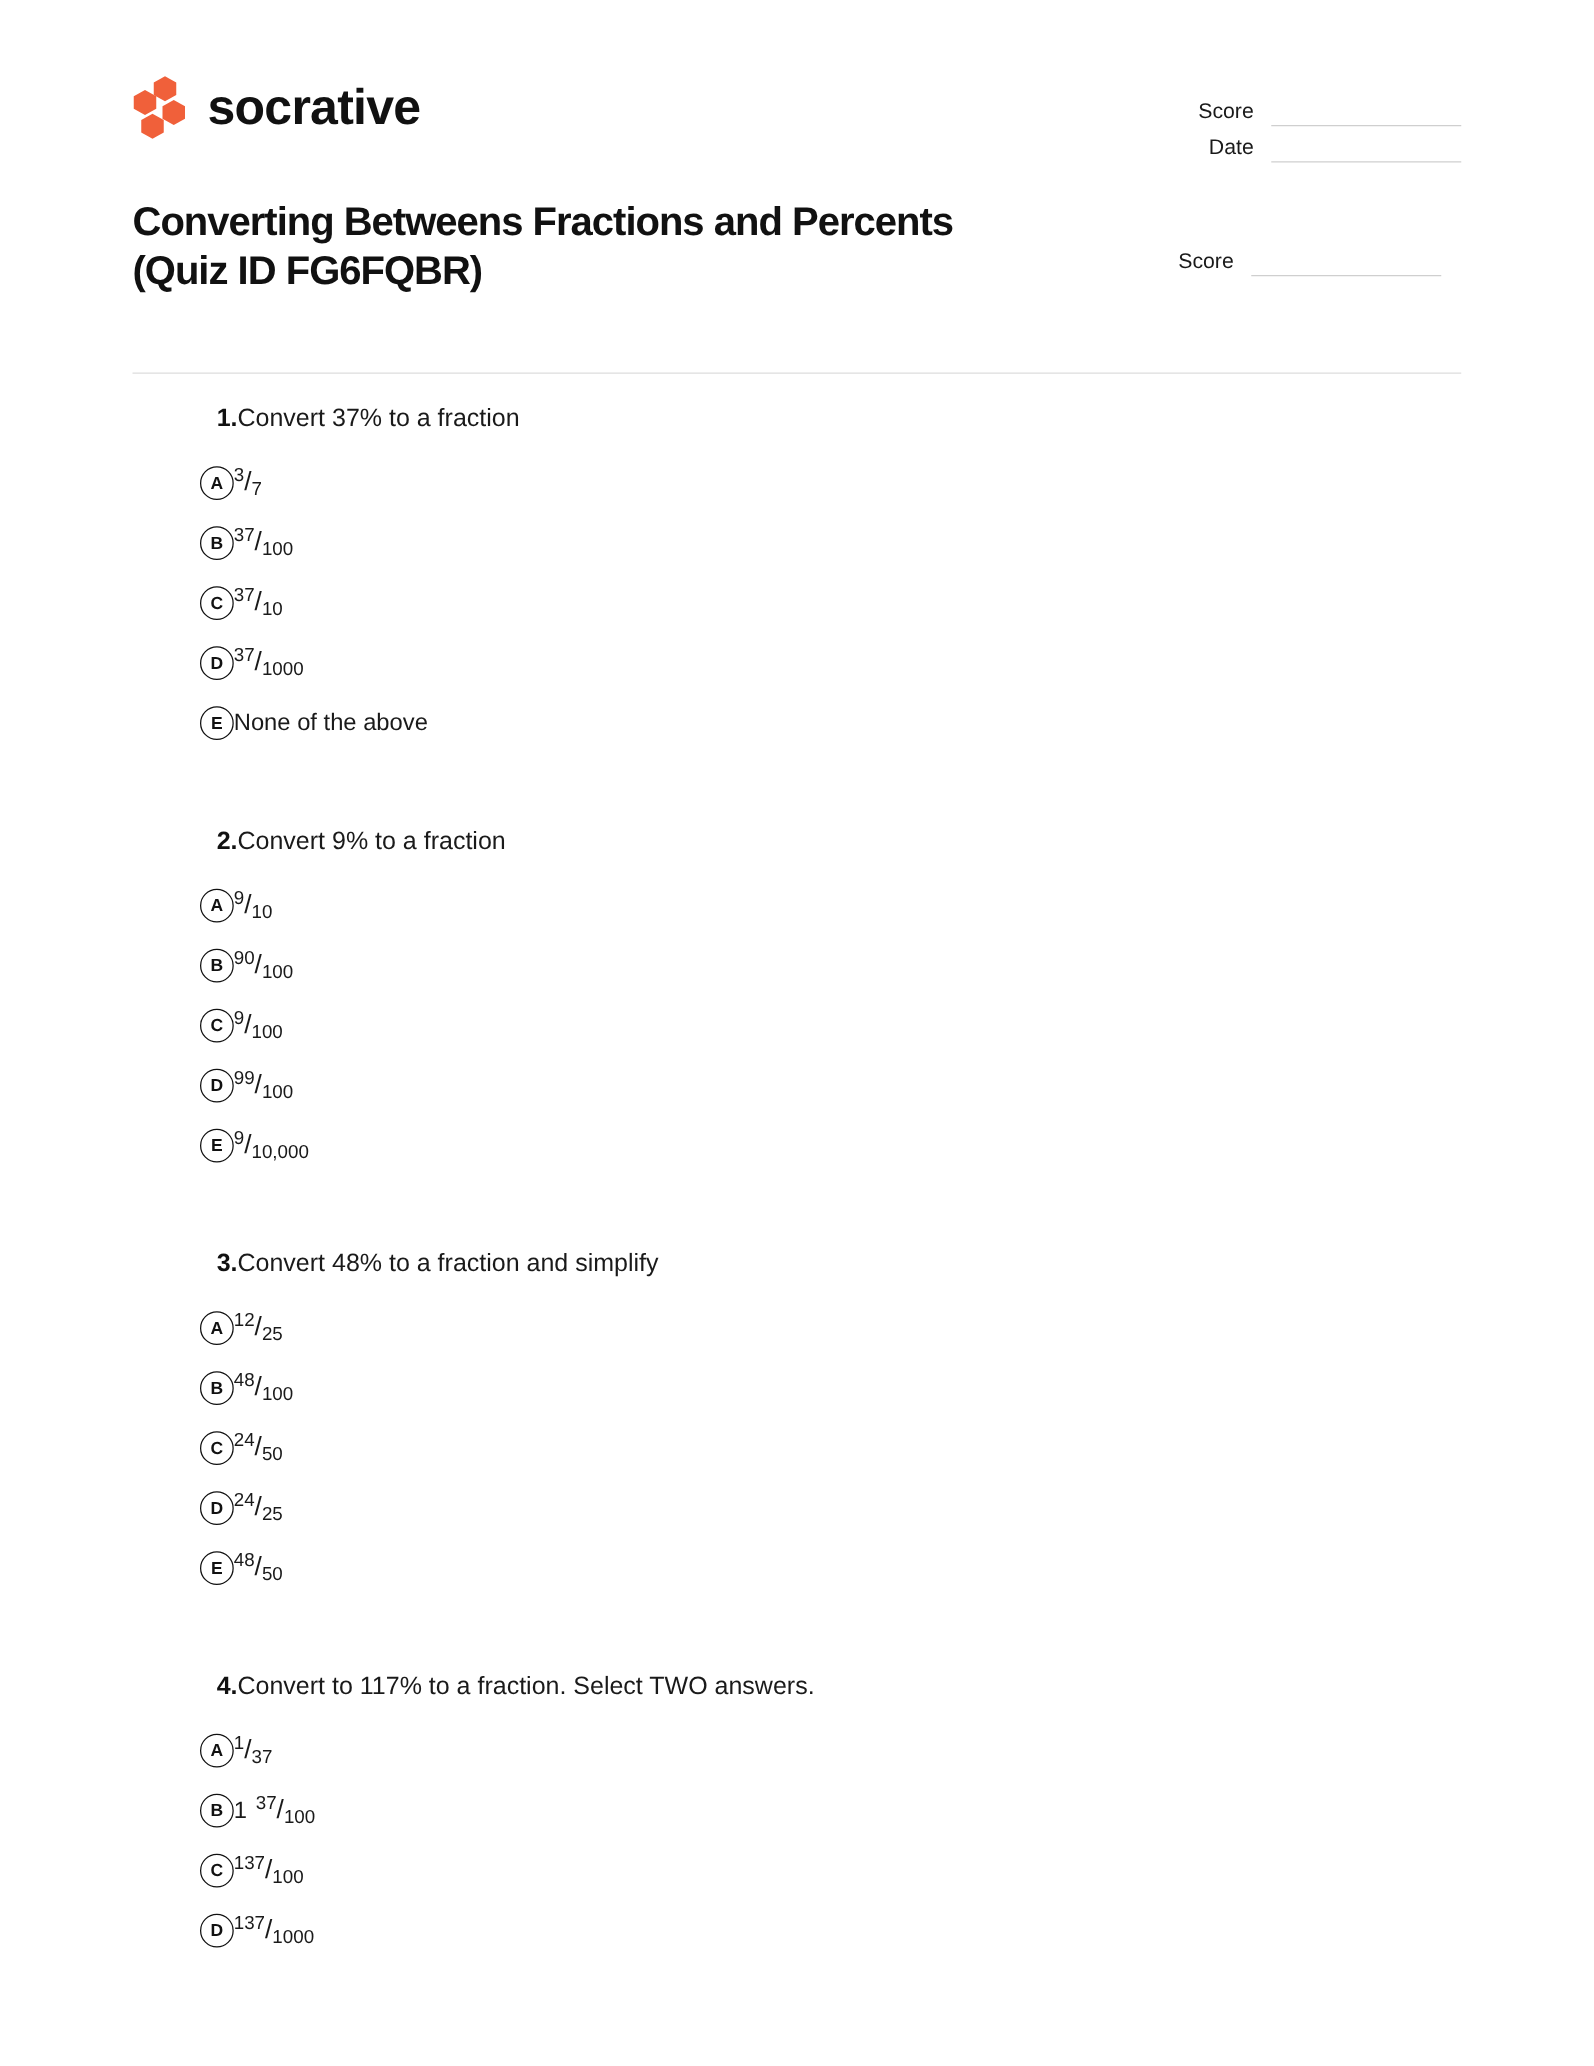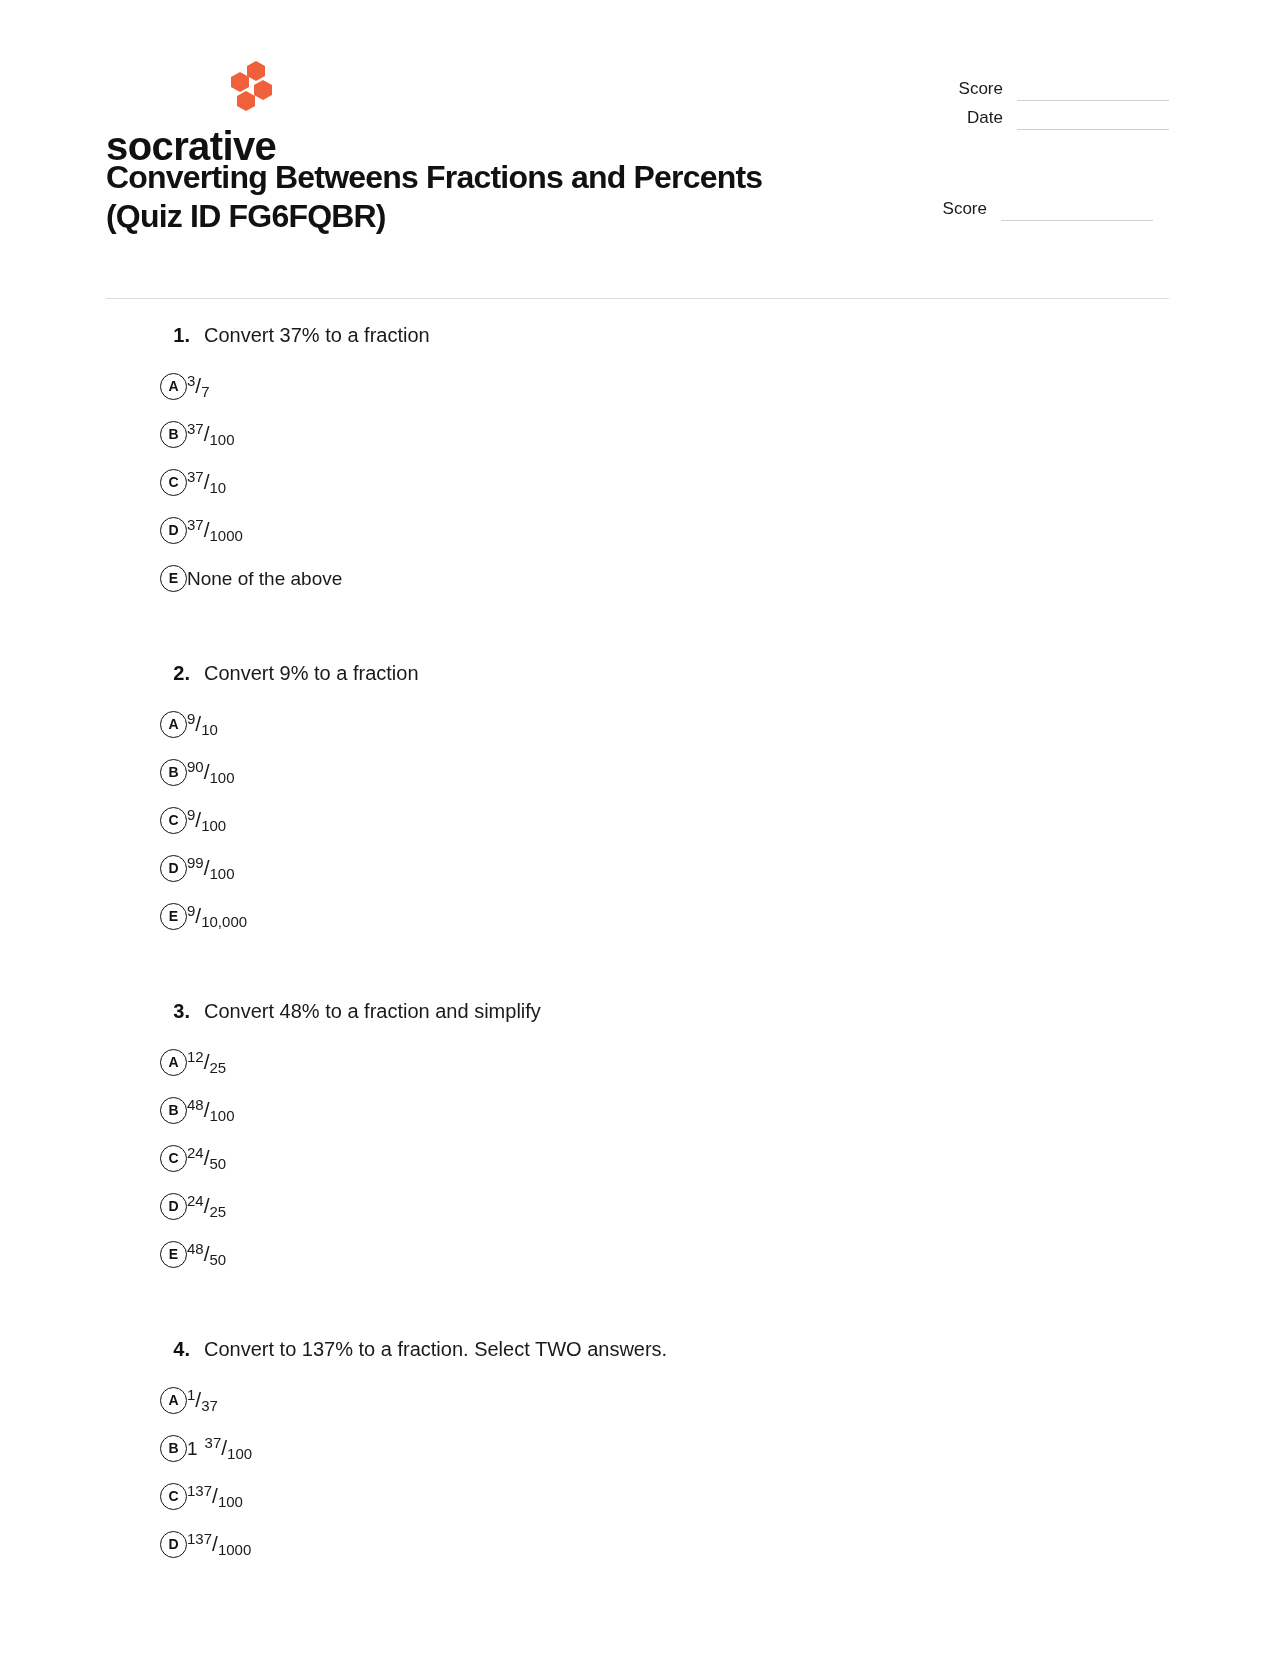--- a/index.html
+++ b/index.html
@@ -28,23 +28,22 @@
     left: 106px;
     top: 60px;
     right: 106px;
     height: 80px;
   }
   .brand {
     position: absolute;
     left: 0;
     top: 0;
     display: flex;
-    align-items: flex-end;
+    align-items: center;
     gap: 14px;
-    flex-direction: column;
   }
   .logo-mark {
     width: 46px;
     height: 52px;
     display: block;
   }
   .brand-name {
     font-size: 40px;
     font-weight: 700;
     letter-spacing: -0.6px;
@@ -126,21 +125,20 @@
     font-size: 20px;
     font-weight: 700;
     width: 30px;
     flex: 0 0 30px;
     text-align: right;
     color: #111111;
   }
   .q-text {
     font-size: 20px;
     font-weight: 400;
-    margin-left: 14px;
     color: #1a1a1a;
     line-height: 1.3;
   }
   .choice {
     display: flex;
     align-items: center;
     margin-left: 54px;
     height: 48px;
   }
   .choice-bubble {
@@ -301,21 +299,21 @@
           <span class="choice-text"><span class="frac"><span class="num">24</span><span class="bar">/</span><span class="den">25</span></span></span>
         </div>
         <div class="choice">
           <span class="choice-bubble">E</span>
           <span class="choice-text"><span class="frac"><span class="num">48</span><span class="bar">/</span><span class="den">50</span></span></span>
         </div>
       </div>
       <div class="question">
         <div class="q-head">
           <span class="q-num">4.</span>
-          <span class="q-text">Convert to 137% to a fraction. Select TWO answers.</span>
+          <span class="q-text">Convert to 117% to a fraction. Select TWO answers.</span>
         </div>
         <div class="choice">
           <span class="choice-bubble">A</span>
           <span class="choice-text"><span class="frac"><span class="num">1</span><span class="bar">/</span><span class="den">37</span></span></span>
         </div>
         <div class="choice">
           <span class="choice-bubble">B</span>
           <span class="choice-text"><span class="frac"><span class="whole">1</span><span class="num">37</span><span class="bar">/</span><span class="den">100</span></span></span>
         </div>
         <div class="choice">

